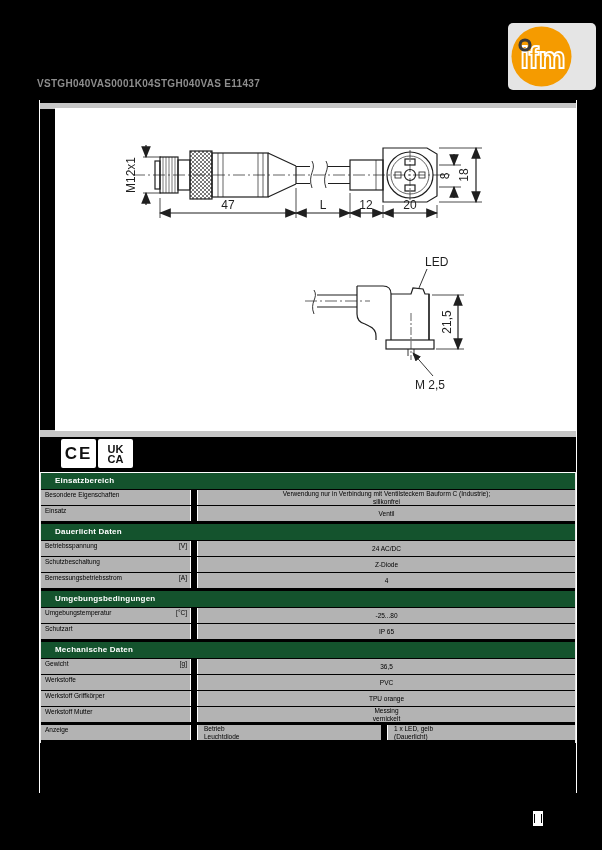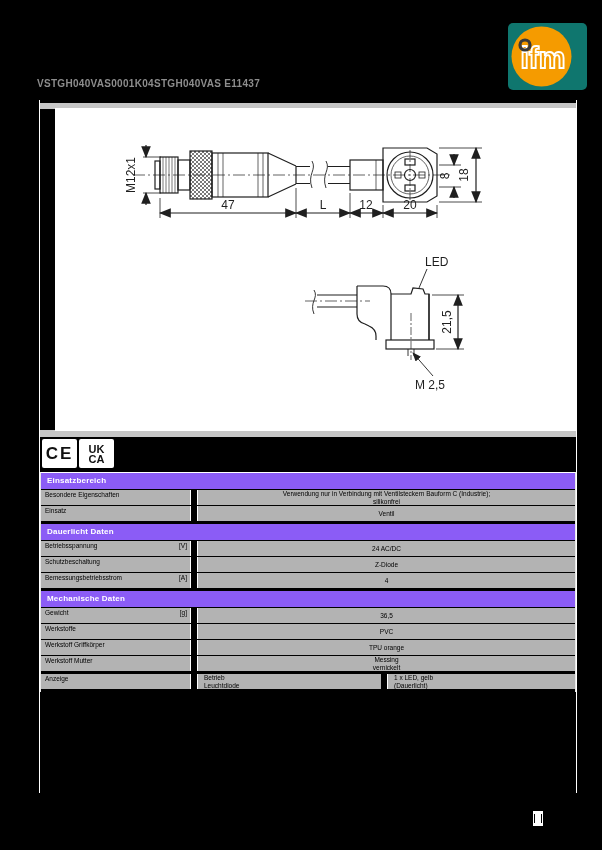--- a/index.html
+++ b/index.html
@@ -1,38 +1,38 @@
 <!DOCTYPE html>
 <html><head>
 <meta charset="utf-8">
 <style>
   html,body{margin:0;padding:0;background:#000;}
   #page{position:relative;width:602px;height:850px;background:#000;overflow:hidden;
         font-family:"Liberation Sans",sans-serif;}
   
   #title{position:absolute;left:37px;top:78px;font-size:10px;color:#8d8d8d;
          letter-spacing:.3px;font-weight:bold;}
-  #logo-box{position:absolute;left:508px;top:23px;width:79px;height:67px;
-            background:#0f766e;border-radius:5px;}
+  #logo-box{position:absolute;left:508px;top:23px;width:88px;height:67px;
+            background:#e5e5e5;border-radius:5px;}
   
   .vline{position:absolute;width:1px;background:#fff;}
   
   #panel-top{position:absolute;left:40px;top:103px;width:536px;height:6px;background:#c6c6c6;}
   #panel{position:absolute;left:55px;top:108px;width:521px;height:323px;background:#fff;}
   #panel-bottom{position:absolute;left:40px;top:430px;width:536px;height:7px;background:#c6c6c6;}
   
   .mark-box{position:absolute;top:439px;width:35px;height:29px;background:#fff;border-radius:2px;
-            display:flex;align-items:center;justify-content:center;color:#111;}
+            display:flex;align-items:center;justify-content:center;color:#111;margin-left:19px;}
   #ce-box{left:42px;font-size:17px;font-weight:bold;letter-spacing:2px;}
   #ukca-box{left:79px;flex-direction:column;font-size:11px;font-weight:bold;line-height:10px;}
   
   #spec-table{position:absolute;left:40px;top:472px;width:536px;border-top:1px solid #fff;
               border-left:1px solid #e8e8e8;border-right:1px solid #e8e8e8;box-sizing:border-box;}
-  .sec-header{height:16px;background:#8b5cf6;color:#fff;font-size:8px;font-weight:bold;
-              line-height:16px;padding-left:6px;letter-spacing:.2px;}
+  .sec-header{height:16px;background:#14532d;color:#fff;font-size:8px;font-weight:bold;
+              line-height:16px;padding-left:14px;letter-spacing:.2px;}
   .sec{margin-bottom:3px;}
   .trow{display:flex;margin-top:1px;}
   .tlabel{width:150px;background:#b3b3b3;color:#000;font-size:6.5px;line-height:7.5px;
           padding:1px 3px 0 4px;box-sizing:border-box;display:flex;border-right:1px solid #fff;
           align-items:flex-start;justify-content:space-between;}
   .tvalue{flex:1;background:#b3b3b3;color:#000;font-size:6.5px;line-height:7.2px;
           margin-left:6px;border-left:1px solid #fff;display:flex;flex-direction:column;
           align-items:center;justify-content:center;text-align:center;box-sizing:border-box;}
   .trow,.tlabel{min-height:15px;}
   .tvalue.left{align-items:flex-start;text-align:left;padding-left:6px;}
@@ -206,20 +206,40 @@
         <div class="tlabel">
           <span>Bemessungsbetriebsstrom</span>
           <span class="unit">[A]</span>
         </div>
         <div class="tvalue">
           <div>4</div>
         </div>
       </div>
     </div>
 
+    <div class="sec">
+      <div class="sec-header">Umgebungsbedingungen</div>
+      <div class="trow">
+        <div class="tlabel">
+          <span>Umgebungstemperatur</span>
+          <span class="unit">[°C]</span>
+        </div>
+        <div class="tvalue">
+          <div>-25...80</div>
+        </div>
+      </div>
+      <div class="trow">
+        <div class="tlabel">
+          <span>Schutzart</span>
+        </div>
+        <div class="tvalue">
+          <div>IP 65</div>
+        </div>
+      </div>
+    </div>
 
     <div class="sec">
       <div class="sec-header">Mechanische Daten</div>
       <div class="trow">
         <div class="tlabel">
           <span>Gewicht</span>
           <span class="unit">[g]</span>
         </div>
         <div class="tvalue">
           <div>36,5</div>

